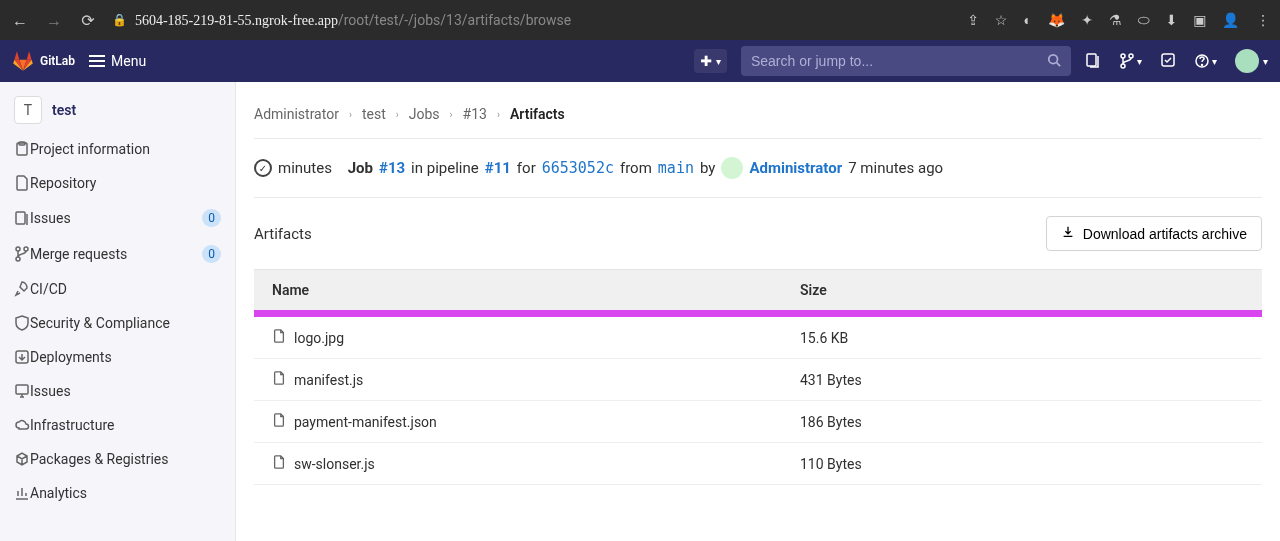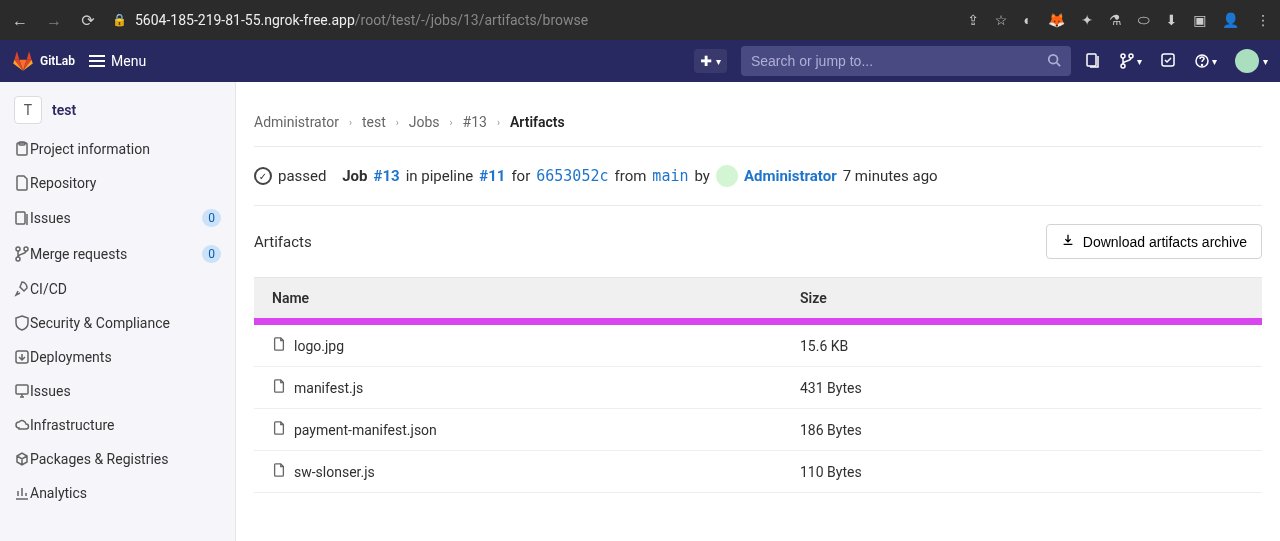--- a/index.html
+++ b/index.html
@@ -3,21 +3,21 @@
   <meta charset="utf-8">
   <style>
     * { box-sizing: border-box; margin: 0; padding: 0; }
     body { font-family: -apple-system, BlinkMacSystemFont, "Segoe UI", Roboto, sans-serif; font-size: 14px; color: #303030; background: #fff; }
 
     
     .browser-chrome { height: 40px; background: #2b2b2b; display: flex; align-items: center; padding: 0 10px; gap: 14px; color: #ccc; }
     .browser-chrome .nav-btn { width: 20px; text-align: center; cursor: pointer; font-size: 16px; }
     .url-bar { flex: 1; display: flex; align-items: center; gap: 8px; background: transparent; color: #aaa; font-size: 14px; overflow: hidden; white-space: nowrap; }
     .url-bar .lock { font-size: 12px; }
-    .url-bar .highlight { color: #eee; }
+    .url-bar .highlight { color: #eee; font-family: Liberation Serif, serif; }
     .right-icons { display: flex; gap: 16px; align-items: center; }
     .right-icons span { font-size: 14px; }
 
     
     .topbar { height: 42px; background: #292961; display: flex; align-items: center; padding: 0 12px; color: #fff; gap: 14px; }
     .logo-wrap { display: flex; align-items: center; gap: 6px; }
     .logo-gl { width: 22px; height: 22px; }
     .logo-text { font-size: 12px; font-weight: 600; }
     .menu-btn { display: flex; align-items: center; gap: 6px; cursor: pointer; }
     .ham { width: 16px; height: 2px; background: #fff; position: relative; }
@@ -40,21 +40,21 @@
     .sidebar { width: 236px; background: #f6f6fa; border-right: 1px solid #e5e5e5; padding-top: 6px; overflow-y: auto; }
     .project-row { display: flex; align-items: center; gap: 10px; padding: 8px 14px; }
     .project-av { width: 28px; height: 28px; background: #fff; border: 1px solid #dcdcde; border-radius: 4px; display: flex; align-items: center; justify-content: center; font-size: 14px; color: #555; }
     .project-nm { color: #292961; font-weight: 600; }
     .side-item { display: flex; align-items: center; padding: 9px 14px; cursor: pointer; color: #333; }
     .side-icon { width: 16px; height: 16px; display: inline-flex; align-items: center; justify-content: center; color: #666; }
     .side-label { flex: 1; }
     .badge-c { background: #cbe2f9; color: #0b5cad; border-radius: 10px; min-width: 18px; height: 18px; font-size: 12px; display: inline-flex; align-items: center; justify-content: center; padding: 0 6px; }
 
     
-    .main { flex: 1; padding: 16px 18px 20px 18px; overflow-y: auto; }
+    .main { flex: 1; padding: 8px 18px 20px 18px; overflow-y: auto; }
     .breadcrumb { padding: 16px 0; display: flex; gap: 10px; align-items: center; color: #666; font-size: 14px; border-bottom: 1px solid #eaeaea; }
     .breadcrumb .sep { color: #999; font-size: 10px; }
     .breadcrumb .cur { color: #222; font-weight: 600; }
 
     .job-meta { display: flex; align-items: center; gap: 6px; padding: 18px 0; border-bottom: 1px solid #eaeaea; font-size: 15px; flex-wrap: wrap; }
     .status-ic { width: 18px; height: 18px; border: 2px solid #444; border-radius: 50%; display: inline-flex; align-items: center; justify-content: center; font-size: 10px; }
     .link-b { color: #1f75cb; cursor: pointer; }
     .mono-b { font-family: ui-monospace, Menlo, Consolas, monospace; color: #1f75cb; }
     .user-av { width: 22px; height: 22px; border-radius: 50%; background: #d4f5d4; display: inline-block; vertical-align: middle; }
 
@@ -274,21 +274,21 @@
       <span class="sep">›</span>
       <span>Jobs</span>
       <span class="sep">›</span>
       <span>#13</span>
       <span class="sep">›</span>
       <span class="cur">Artifacts</span>
     </div>
 
     <div class="job-meta">
       <span class="status-ic">✓</span>
-      <span>passed</span>
+      <span>minutes</span>
       &nbsp;
       <b>Job</b>
       <b class="link-b">#13</b>
       <span>in pipeline</span>
       <b class="link-b">#11</b>
       <span>for</span>
       <span class="mono-b">6653052c</span>
       <span>from</span>
       <span class="mono-b">main</span>
       <span>by</span>

